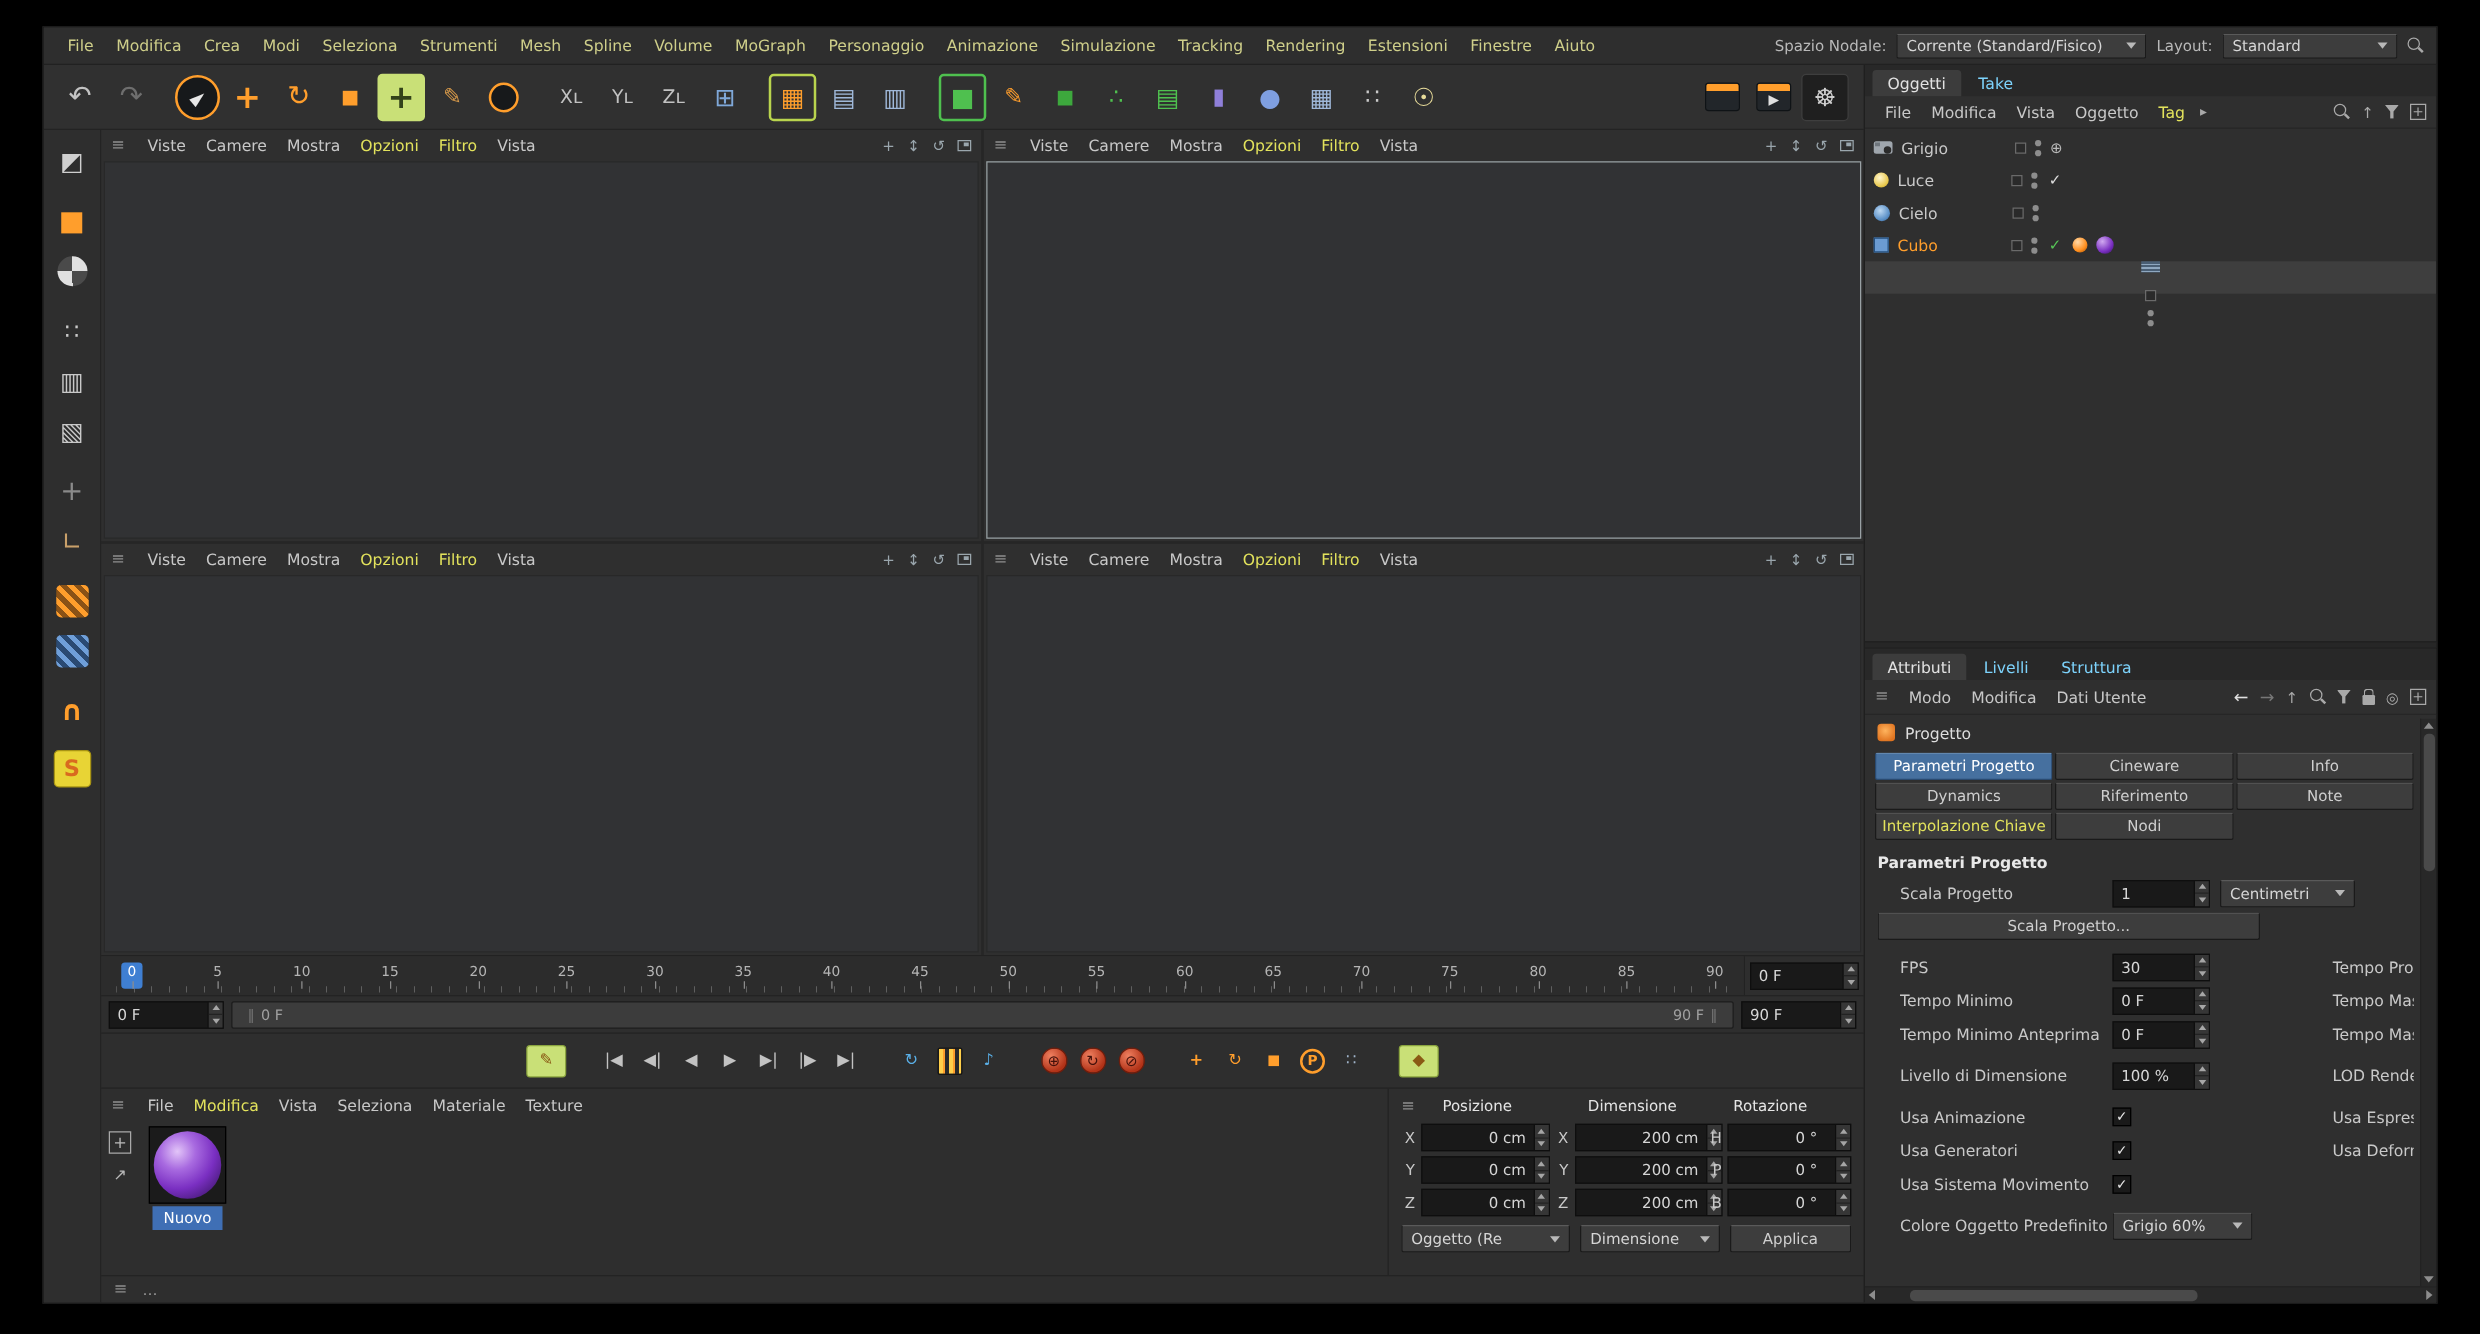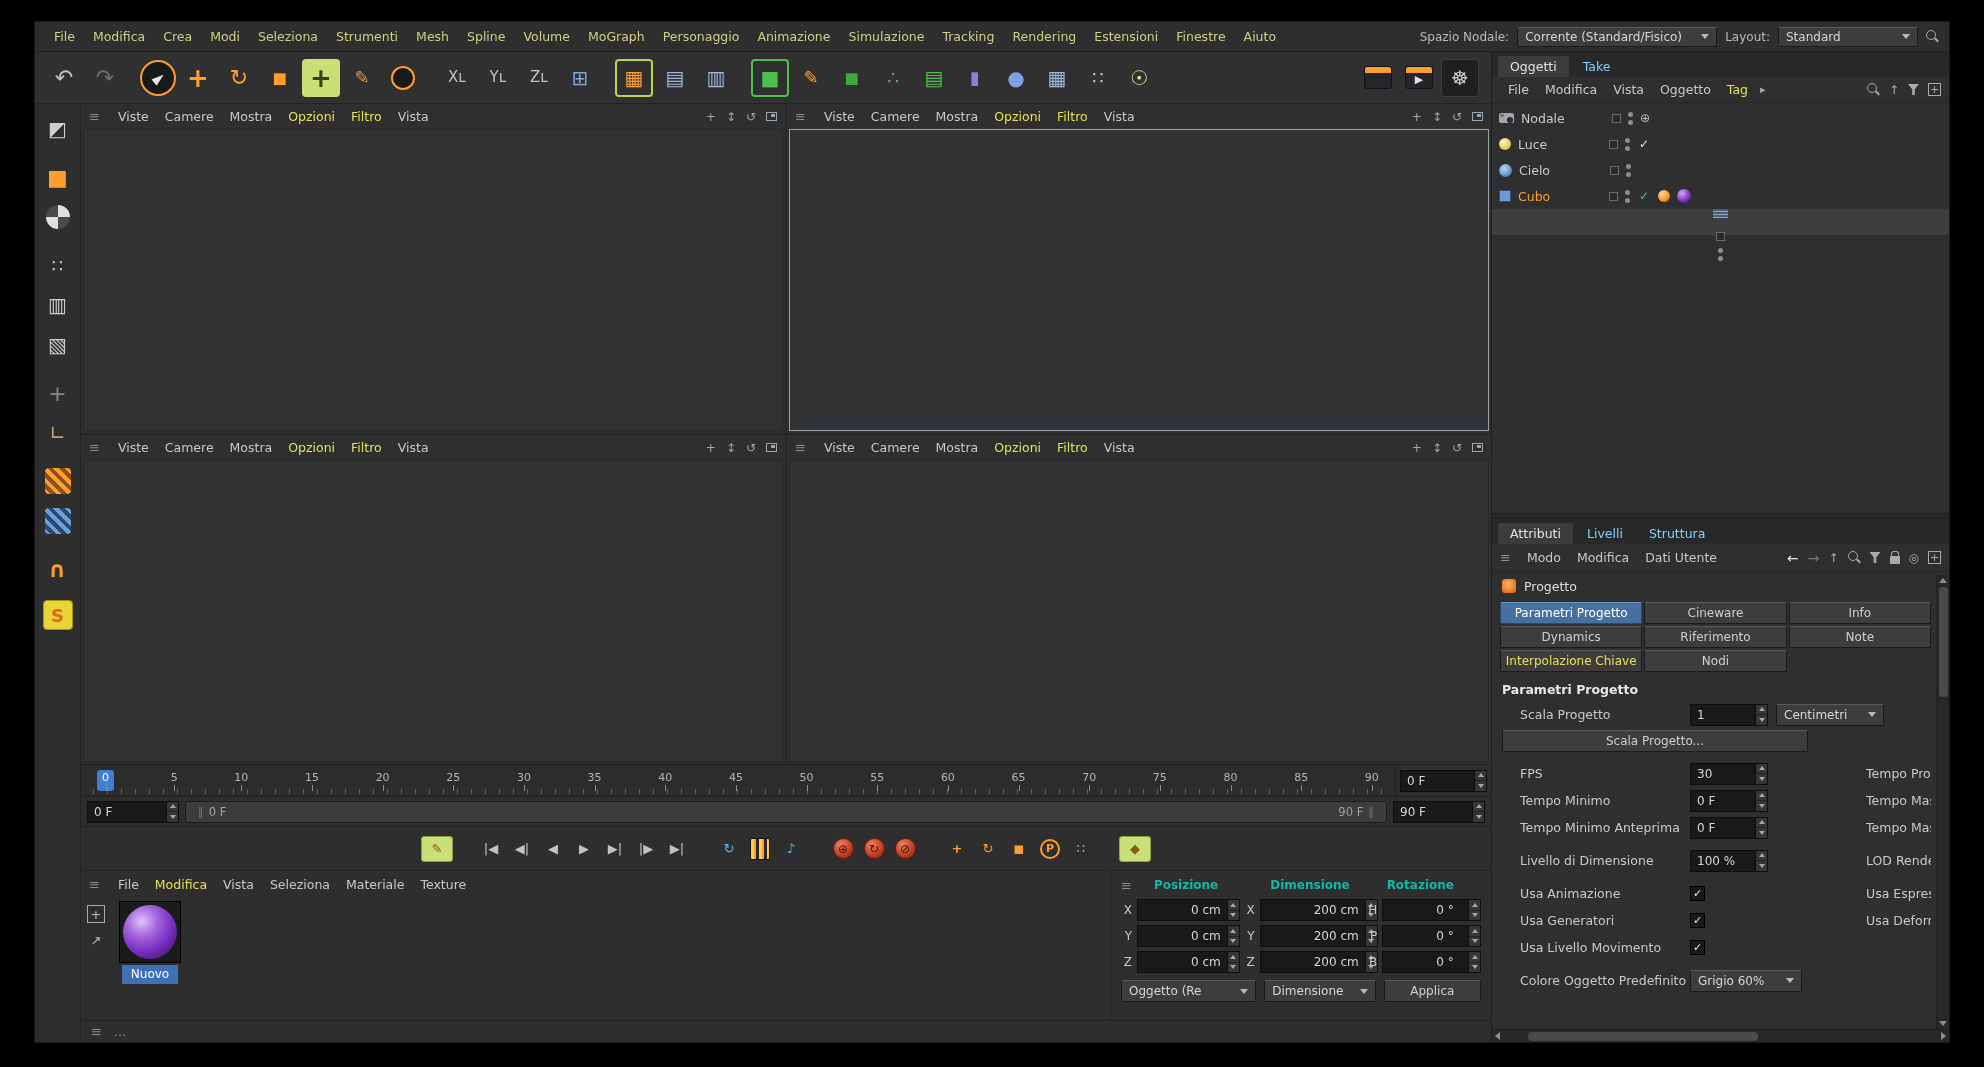--- a/index.html
+++ b/index.html
@@ -117,21 +117,21 @@
   .mat-tools{width:30px;display:flex;flex-direction:column;align-items:center;gap:8px;padding-top:8px;color:#b9b9b9;flex:none;}
   .mat-tool{width:18px;height:18px;display:flex;align-items:center;justify-content:center;font-size:13px;color:#b9b9b9;}
   .mat-list{flex:1;padding:4px 8px;display:flex;align-items:flex-start;}
   .mat-item{display:flex;flex-direction:column;align-items:center;gap:2px;}
   .mat-thumb{width:62px;height:62px;background:#1b1b1b;border:1px solid #000;display:flex;align-items:center;justify-content:center;}
   .mat-sphere{width:54px;height:54px;border-radius:50%;background:radial-gradient(circle at 35% 30%,#e2c4f8 0%,#a86ae0 28%,#7a2fc2 58%,#2a0e4e 100%);}
   .mat-name{font-size:12px;color:#fff;background:#3f6fb5;padding:1px 9px;line-height:17px;}
 
   .coords{width:380px;flex:none;display:flex;flex-direction:column;padding:2px 10px 6px;font-size:12px;}
   .coord-head{display:flex;align-items:center;height:24px;gap:8px;}
-  .coord-head .h{flex:1;color:#14b8a6;padding-left:14px;white-space:nowrap;font-weight:bold;}
+  .coord-head .h{flex:1;color:#e5e5e5;padding-left:14px;white-space:nowrap;}
   .crow{display:flex;align-items:center;height:26px;gap:8px;}
   .ccell{flex:1;display:flex;align-items:center;gap:5px;min-width:0;}
   .axis{width:11px;text-align:right;color:#c9c9c9;flex:none;}
   .ccell .field{flex:1;padding-left:47px;}
   .coord-foot{display:flex;align-items:center;height:26px;gap:8px;margin-top:3px;}
   .coord-foot .dropdown{flex:1.25;}
   .coord-foot .dropdown.dim{flex:1;}
   .coord-foot .btn{flex:1;}
 
   .statusbar{height:22px;display:flex;align-items:center;gap:12px;padding:0 10px;background:#2e2e2e;border-top:1px solid #232323;color:#9a9a9a;font-size:12px;flex:none;}
@@ -809,21 +809,21 @@
           <span class="i-search"></span>
           <span style="color:#a9a9a9;font-size:12px">↑</span>
           <span class="i-funnel"></span>
           <span class="i-plusbox">+</span>
         </div>
       </div>
       <div class="om-list">
 
       <div class="om-row">
             <span class="oi oi-camera"></span>
-            <span class="name">Nodale</span>
+            <span class="name">Grigio</span>
             <span class="mini"></span>
             <span class="dots">
               <i class="dot"></i>
               <i class="dot"></i>
             </span>
 
             <span class="cam-extra">⊕</span>
 
           </div>
           <div class="om-row">
@@ -992,21 +992,21 @@
             <span class="rlbl">Usa Espressio</span>
           </div>
           <div class="arow">
             <span class="lbl">Usa Generatori</span>
             <div class="checkbox">
                 <span>✓</span>
               </div>
             <span class="rlbl">Usa Deformat</span>
           </div>
           <div class="arow">
-            <span class="lbl">Usa Livello Movimento</span>
+            <span class="lbl">Usa Sistema Movimento</span>
             <div class="checkbox">
                 <span>✓</span>
               </div>
           </div>
           <div class="agap"></div>
           <div class="arow">
             <span class="lbl">Colore Oggetto Predefinito</span>
             <div class="dropdown solo">
                 <span class="val">Grigio 60%</span>
                 <i class="dd"></i>

